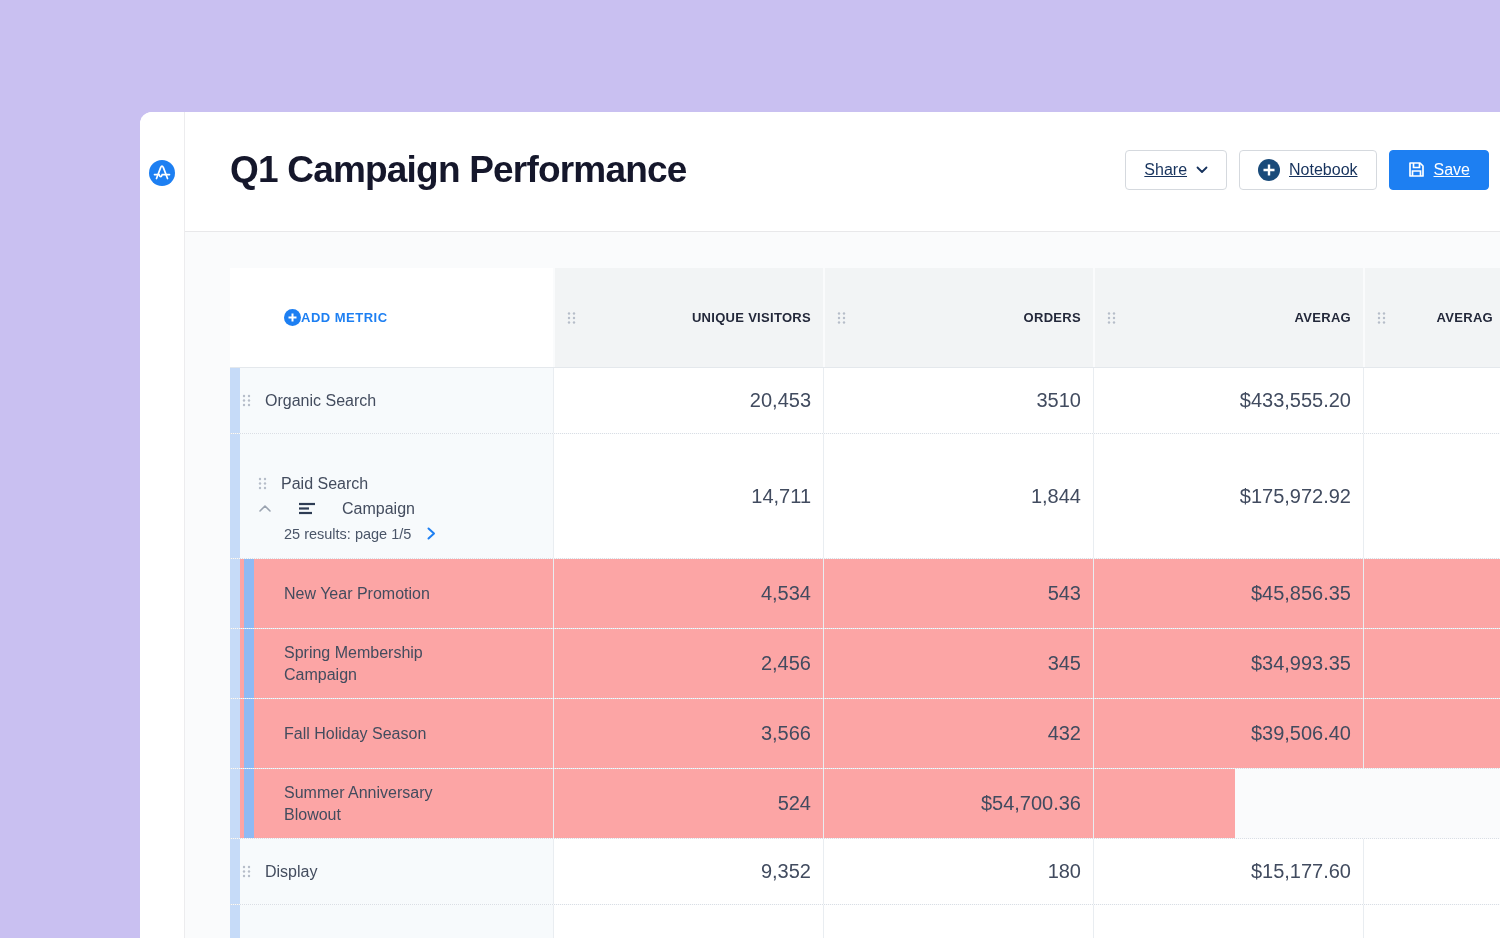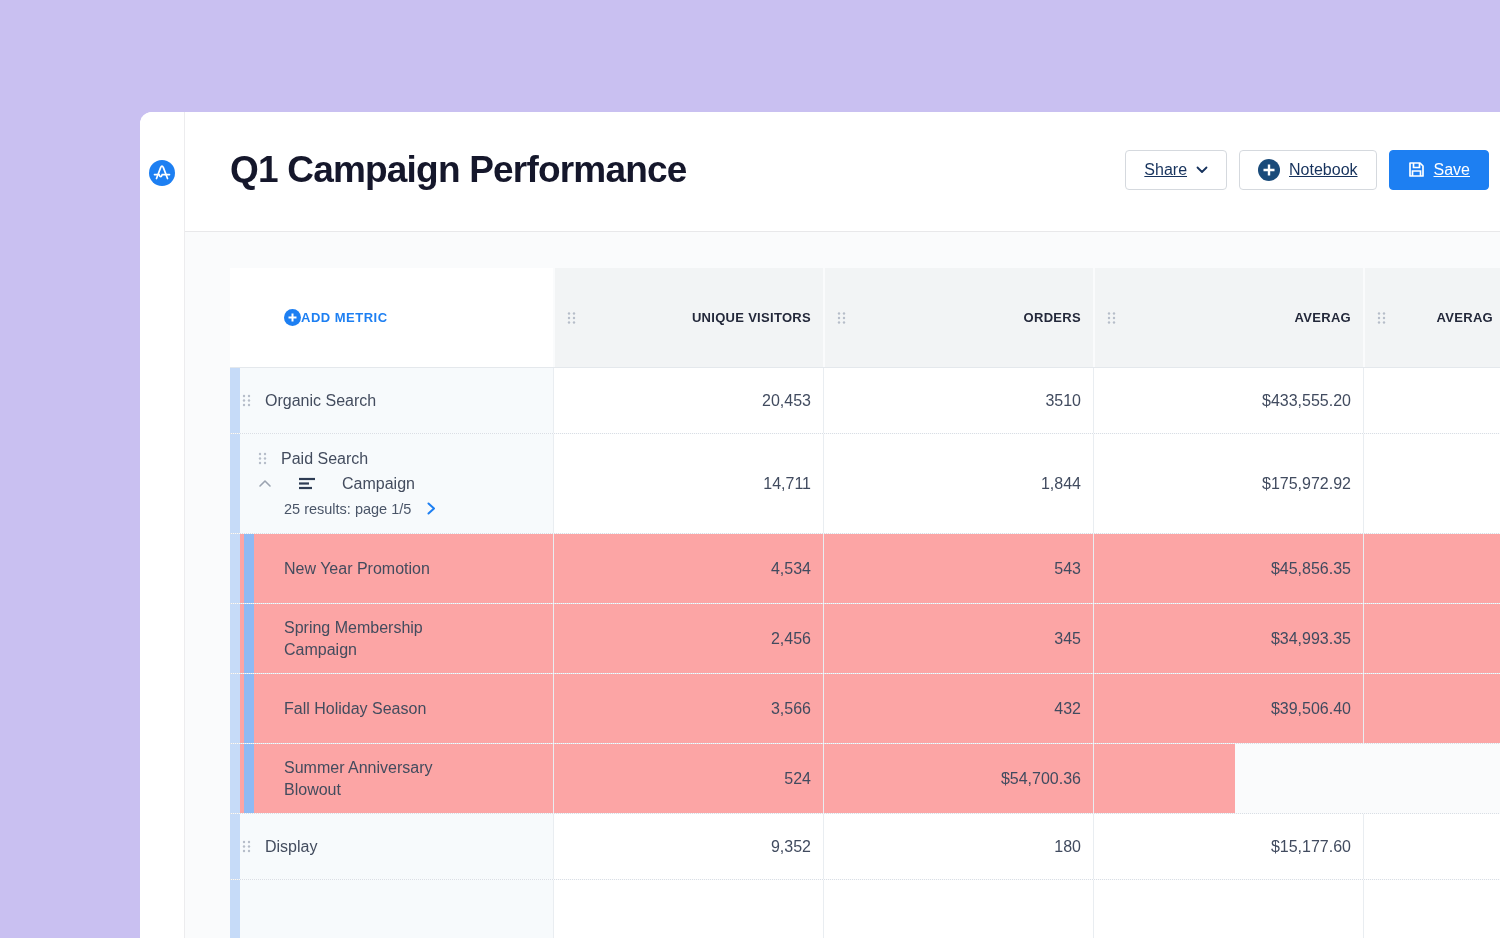--- a/index.html
+++ b/index.html
@@ -26,21 +26,21 @@
   .btn.primary { background:var(--accent,#1d7ff2); border-color:var(--accent,#1d7ff2); color:#fff; }
 
   
   .content { position:absolute; top:120px; left:0; right:0; bottom:0; background:#fafbfc; }
   .table { position:absolute; left:45px; top:36px; width:1275px; }
   .trow { display:flex; align-items:stretch; border-bottom:1px dotted #d9dee5; background:transparent; }
   .thead { border-bottom:1px solid #e4e8ec; }
   .cell { flex:none; }
   .lcell { width:323px; position:relative; display:flex; align-items:center; }
   .vcell { width:270px; border-left:1px solid #e9edf1; display:flex; align-items:center;
-           justify-content:flex-end; padding:0 12px; font-size:16px; color:#414b5f; }
+           justify-content:flex-end; padding:0 12px; font-size:20px; color:#414b5f; }
   .lastcell { width:142px; }
 
   
   .hrow { height:100px; }
   .hcell-add { background:#fff; padding-left:54px; display:flex; align-items:center; gap:0;
                cursor:pointer; }
   .hcell-add span { font-size:13px; font-weight:700; letter-spacing:0.5px; color:var(--accent,#1d7ff2); }
   .hcell-m { position:relative; background:#f2f4f5; border-left:2px solid #fafbfc;
              font-size:13px; font-weight:700; letter-spacing:0.3px; color:#23283a; cursor:pointer; }
   .hcell-m .handle { position:absolute; left:12px; top:50%; transform:translateY(-50%); }
@@ -55,21 +55,21 @@
 
   .strip  { position:absolute; left:0; top:0; bottom:0; width:10px; background:#c6dbf8; }
   .strip2 { position:absolute; left:14px; top:0; bottom:0; width:10px; background:#8fbaf3; }
 
   .lcontent { display:flex; align-items:center; gap:14px; padding-left:12px; }
   .sub .lcontent { padding-left:54px; }
   .rowlabel { font-size:16px; color:#434c5e; line-height:22px; }
   .sub .rowlabel { max-width:198px; }
 
   .plines { display:block; padding:12px 0 12px 28px; }
-  .pline1 { display:flex; align-items:center; gap:14px; height:25px; }
+  .pline1 { display:flex; align-items:center; gap:14px; height:25px;margin-top:25px; }
   .pline2 { display:flex; align-items:center; gap:27px; height:25px; }
   .pline3 { display:flex; align-items:center; gap:16px; height:25px; padding-left:26px;
             font-size:14.5px; color:#4a5568; }
   .handle { display:inline-block; line-height:0; cursor:grab; }
   .chev-up { line-height:0; cursor:pointer; }
   .chev-right { line-height:0; cursor:pointer; }
 </style>
 </head>
 <body>
 

